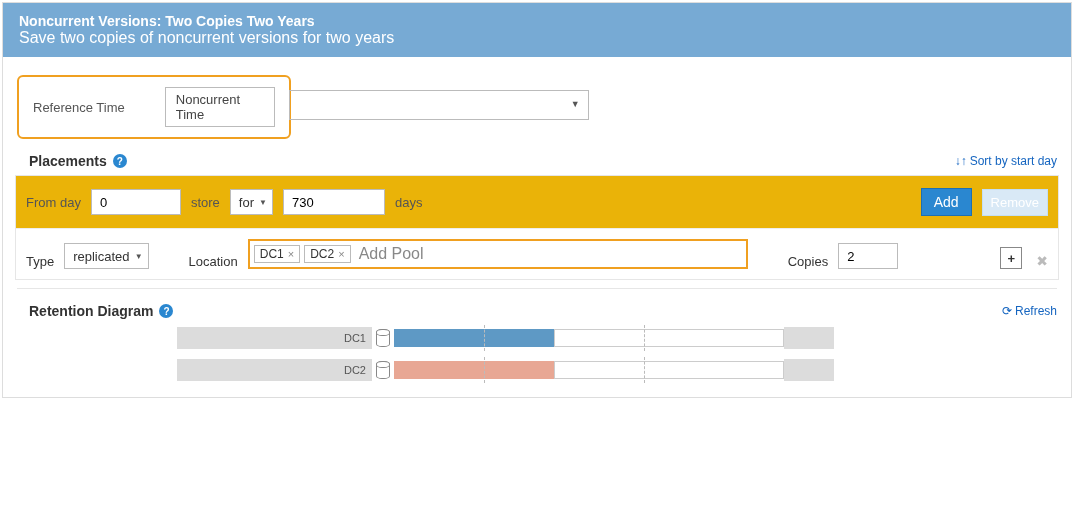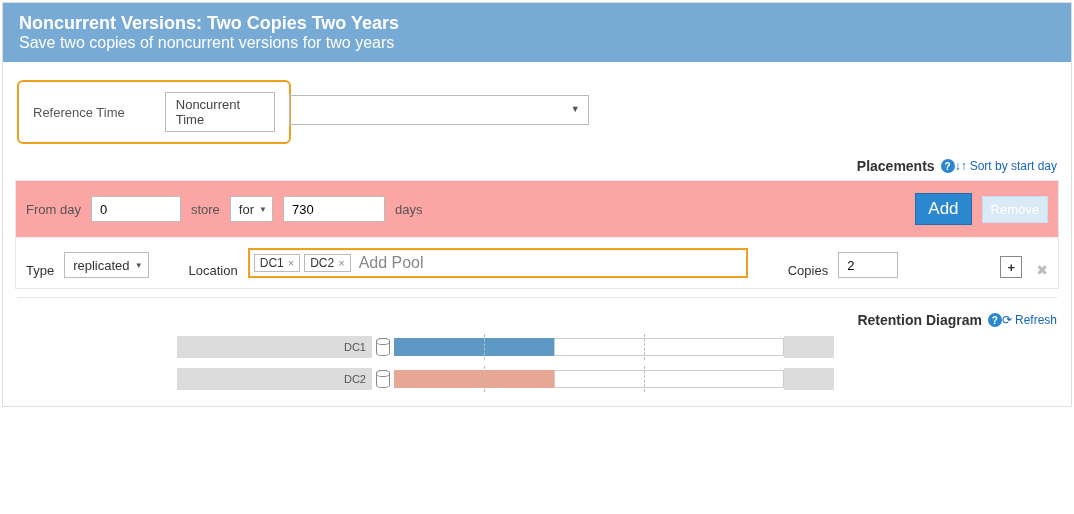--- a/index.html
+++ b/index.html
@@ -14,21 +14,21 @@
 }
 .panel {
   border: 1px solid #ddd;
   margin: 2px;
 }
 .panel-header {
   background: #77aad4;
   color: #fff;
   padding: 10px 16px;
 }
-.panel-title { font-weight: bold; font-size: 18px; }
+.panel-title { font-weight: bold; font-size: 14px; }
 .panel-subtitle { font-size: 16px; }
 .panel-body { padding: 18px 10px 10px 10px; }
 
 .ref-time-box {
   border: 2px solid #f0a020;
   border-radius: 6px;
   display: inline-flex;
   align-items: center;
   padding: 10px 14px;
   margin-left: 4px;
@@ -54,21 +54,21 @@
   content: "▼";
   position: absolute;
   right: 8px;
   top: 8px;
   font-size: 9px;
   color: #555;
 }
 
 .section-title-row {
   display: flex;
-  justify-content: flex-end;
+  justify-content: space-between;
   align-items: center;
   margin: 14px 4px 6px 4px;
   padding-left: 12px;
 }
 .section-title { font-weight: bold; font-size: 14px; color: #333; display:flex; align-items:center; gap:6px;}
 .help-icon {
   display: inline-flex;
   width: 14px; height: 14px;
   border-radius: 50%;
   background: #2a87d0;
@@ -76,21 +76,21 @@
   font-size: 10px;
   font-weight: bold;
   align-items: center;
   justify-content: center;
 }
 .sort-link { color: #1565c0; font-size: 12px; display:flex; align-items:center; gap:3px; cursor:pointer;}
 .refresh-link { color: #1565c0; font-size: 12px; display:flex; align-items:center; gap:3px; cursor:pointer;}
 
 .placements-box {
   border: 1px solid #e6e6e6;
-  background: #fca5a5;
+  background: #eab308;
   margin: 0 2px;
 }
 .placements-row1 {
   display: flex;
   align-items: center;
   padding: 12px 10px;
   gap: 10px;
 }
 .placements-row1 .lbl { color:#555; }
 .inp {
@@ -116,21 +116,21 @@
   right: 5px;
   font-size: 8px;
   color: #555;
 }
 .placements-row1 .spacer { flex: 1; }
 .btn-add {
   background: #2a87d0;
   color: #fff;
   border: 1px solid #1e6fb0;
   padding: 5px 12px;
-  font-size: 17px;
+  font-size: 14px;
   cursor: pointer;
 }
 .btn-remove {
   background: #d9e9f6;
   color: #fff;
   border: 1px solid #c4dff4;
   padding: 5px 8px;
   font-size: 13px;
   cursor: default;
 }

